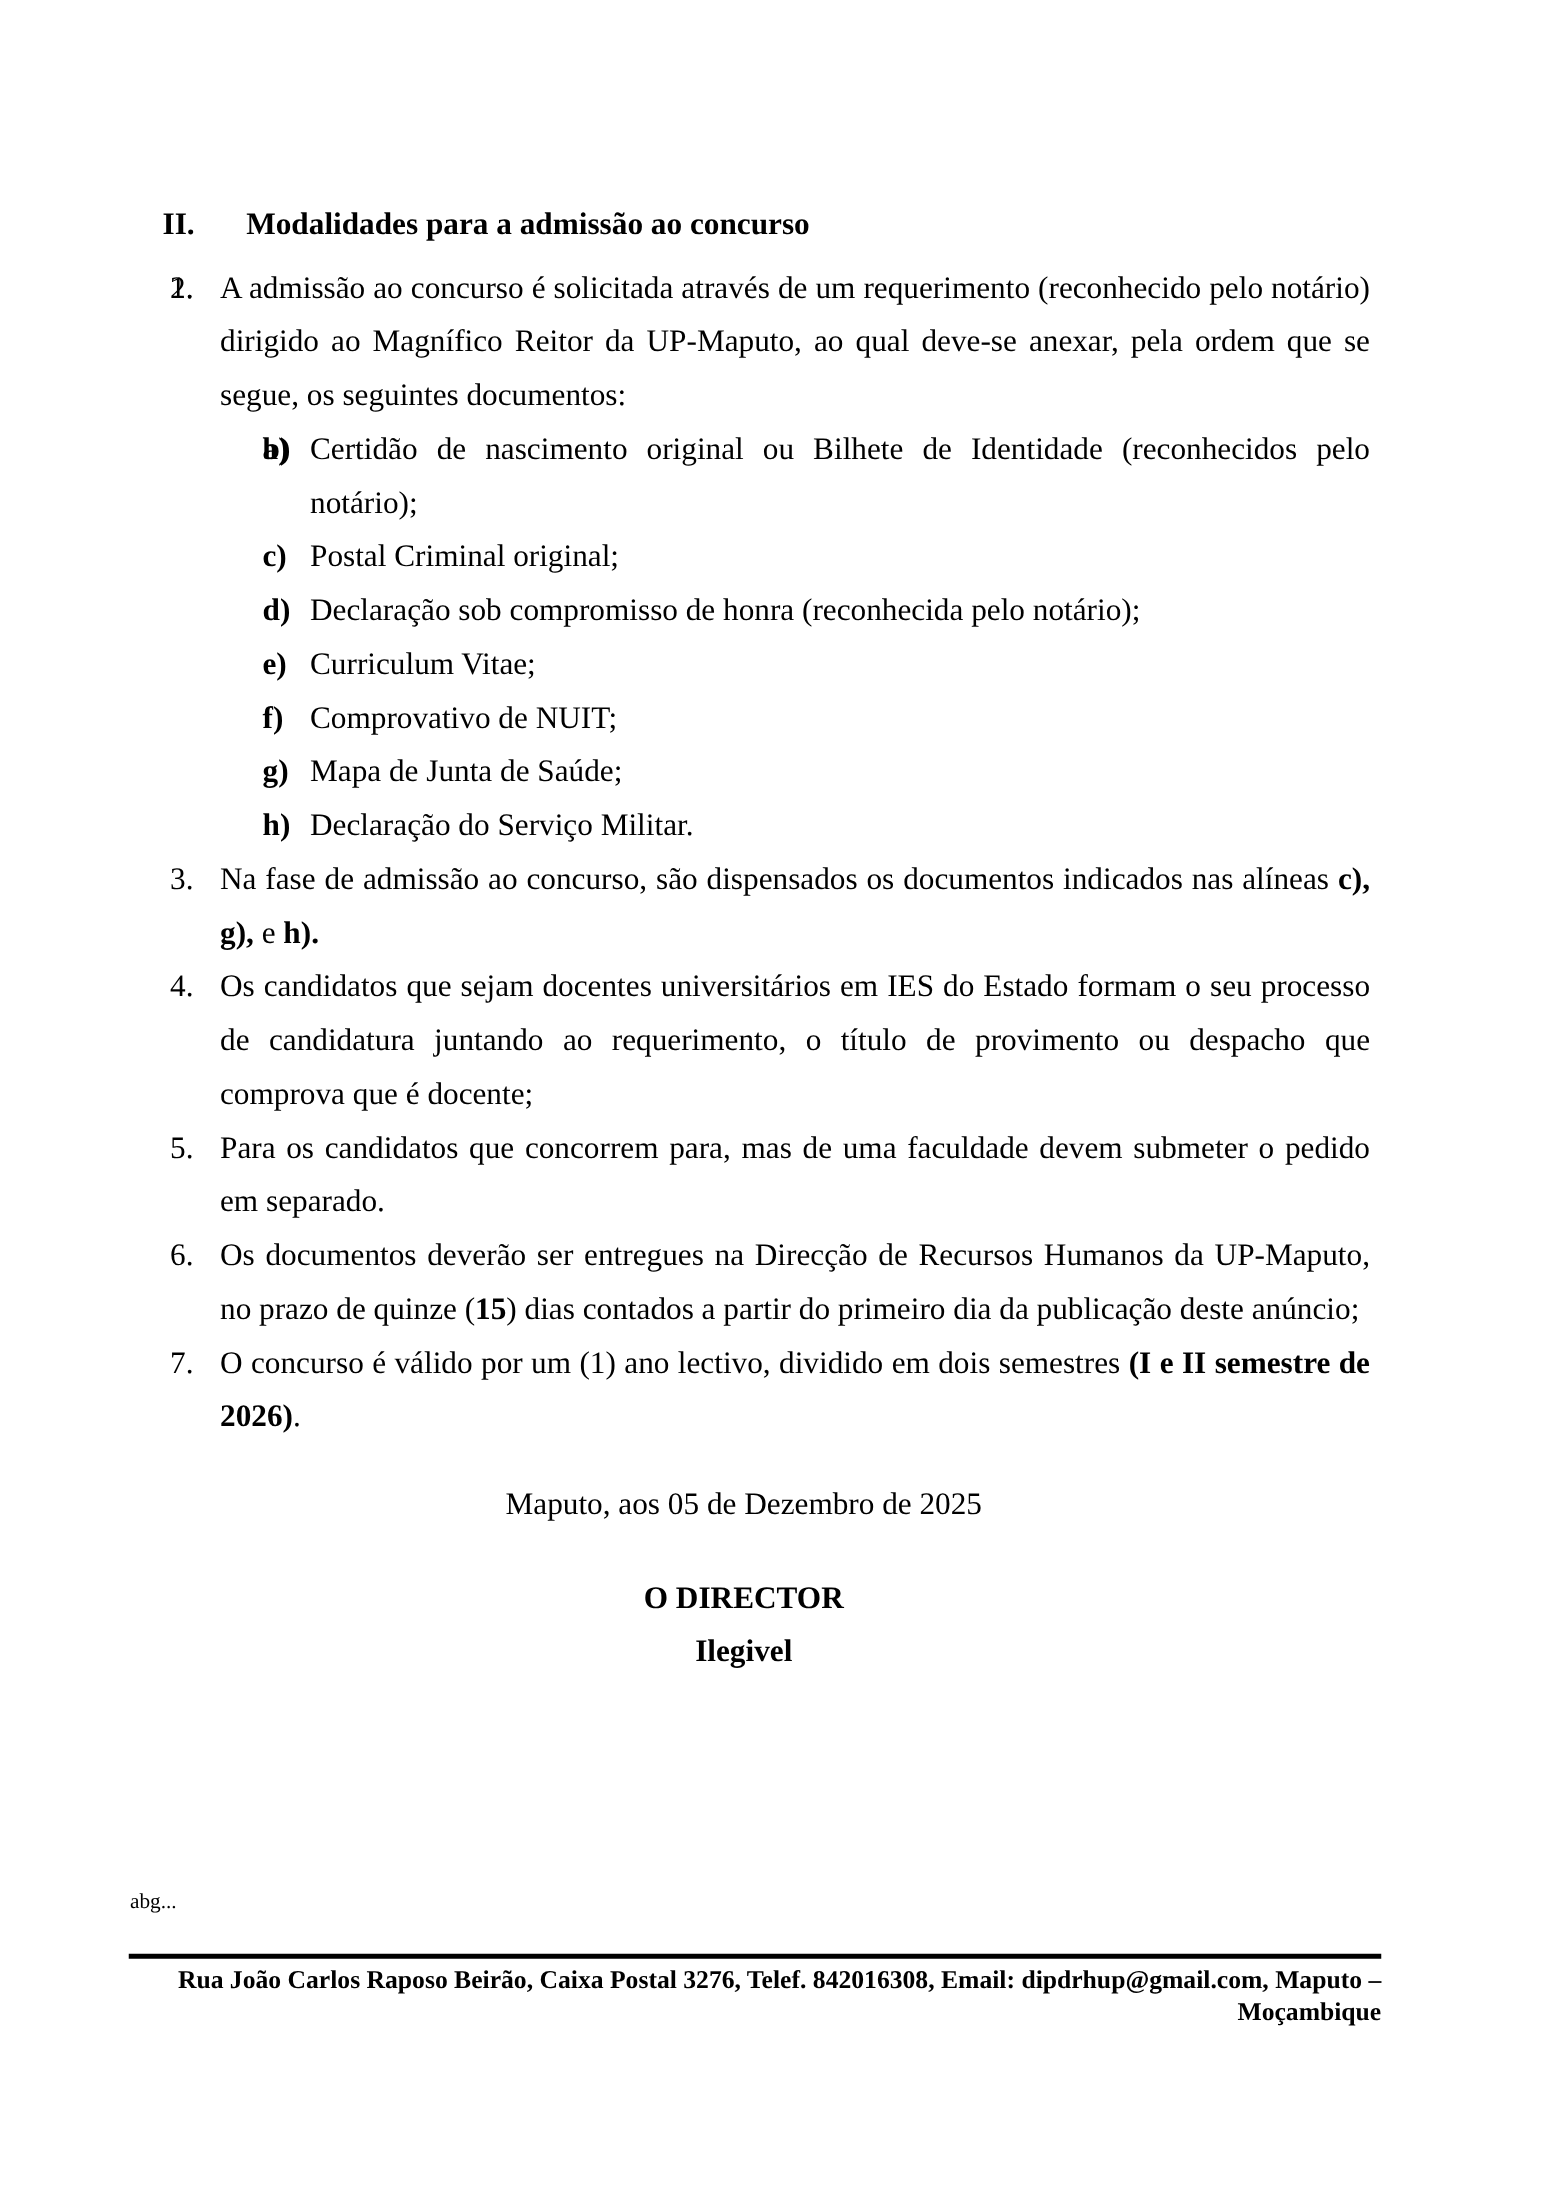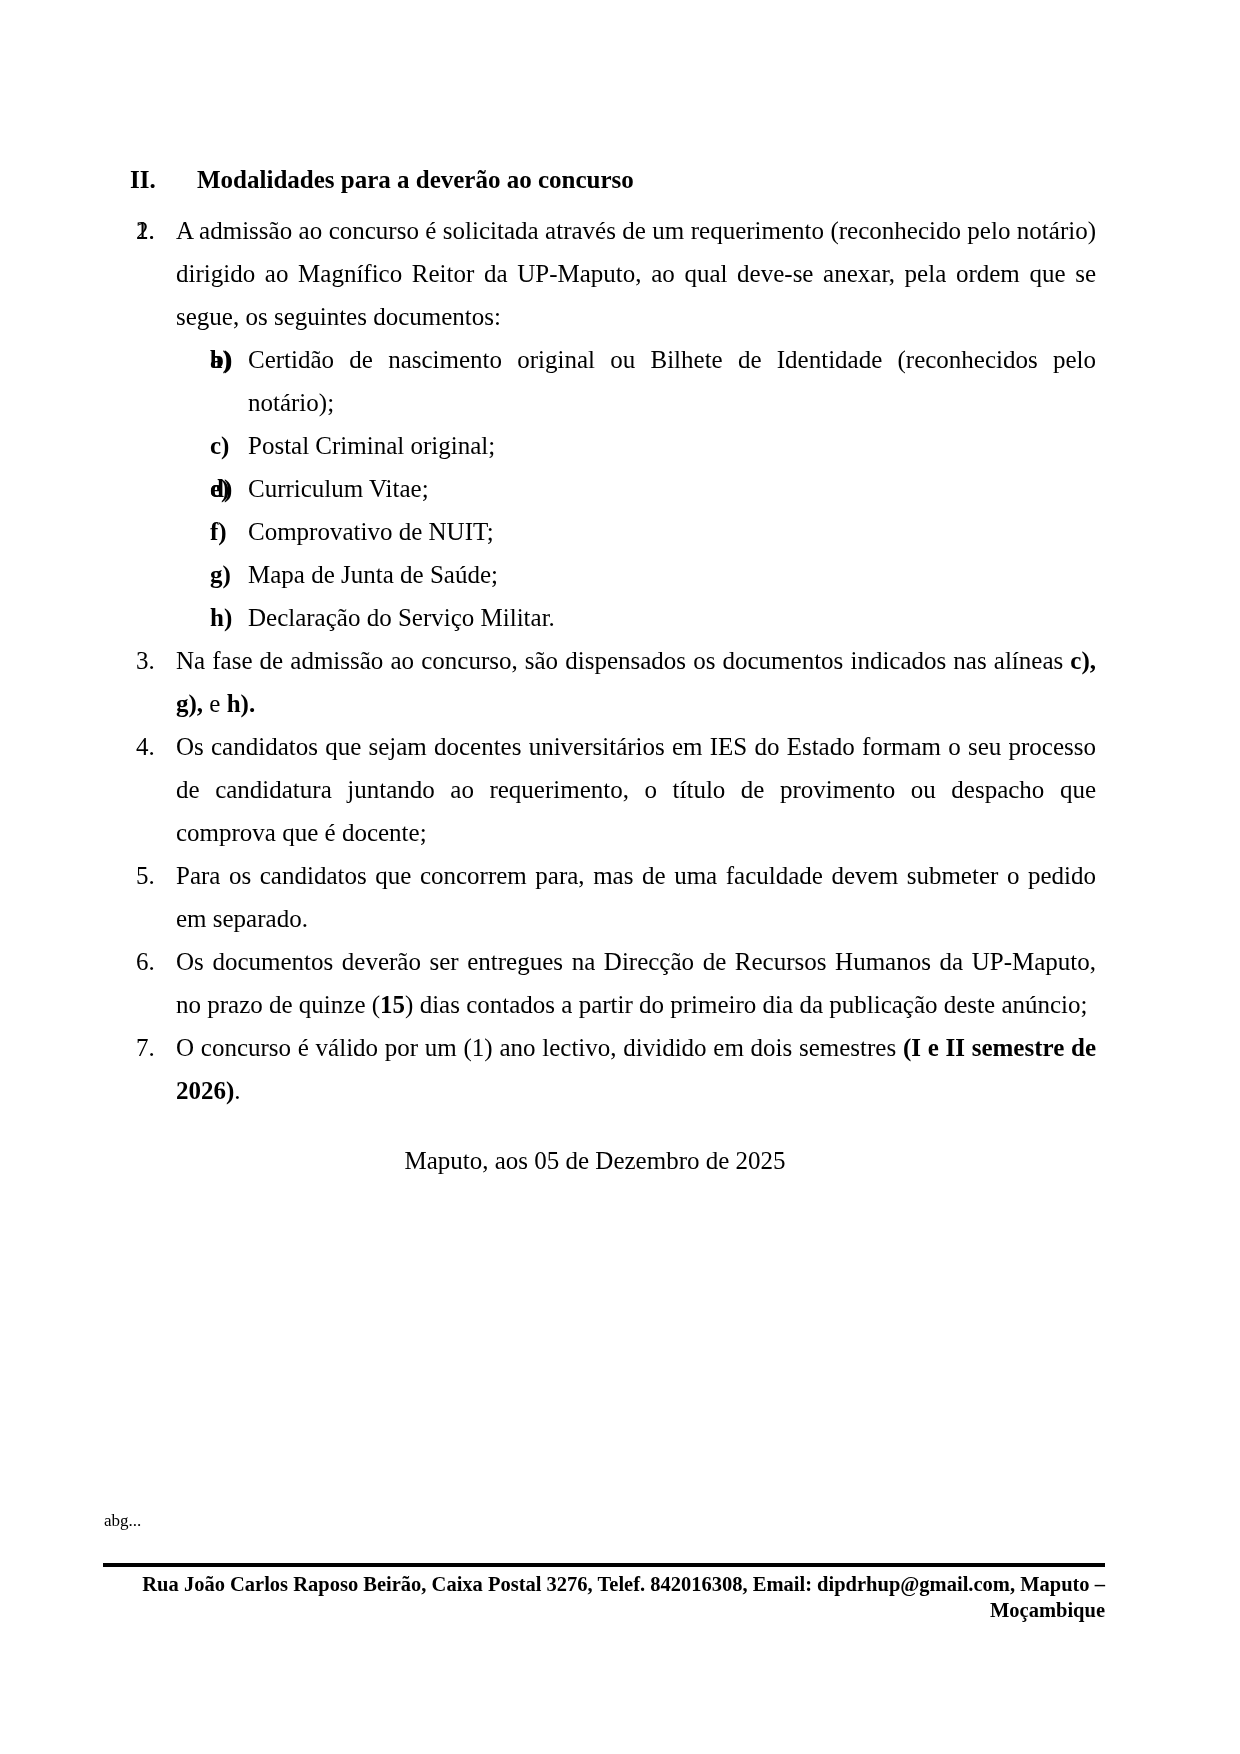--- a/index.html
+++ b/index.html
@@ -92,21 +92,21 @@
   }
   .seg-b { font-weight: bold; }
 </style>
 </head>
 <body>
 
 <div class="page">
   <div class="content">
 
     <div class="heading">
-      <span class="h-num">II.</span><span>Modalidades para a deverão ao concurso</span>
+      <span class="h-num">II.</span><span>Modalidades para a admissão ao concurso</span>
     </div>
 
     <div class="num-item">
       <span class="num">1.</span>
     </div>
 
     <div class="num-item">
       <span class="num">2.</span>
       <span><span>A admissão ao concurso é solicitada através de um requerimento (reconhecido pelo notário) dirigido ao Magnífico Reitor da UP-Maputo, ao qual deve-se anexar, pela ordem que se segue, os seguintes documentos:</span></span>
     </div>
@@ -120,20 +120,21 @@
       <span><span>Certidão de nascimento original ou Bilhete de Identidade (reconhecidos pelo notário);</span></span>
     </div>
 
     <div class="sub-item">
       <span class="lbl">c)</span>
       <span><span>Postal Criminal original;</span></span>
     </div>
 
     <div class="sub-item">
       <span class="lbl">d)</span>
+      <span><span>Declaração sob compromisso de honra (reconhecida pelo notário);</span></span>
     </div>
 
     <div class="sub-item">
       <span class="lbl">e)</span>
       <span><span>Curriculum Vitae;</span></span>
     </div>
 
     <div class="sub-item">
       <span class="lbl">f)</span>
       <span><span>Comprovativo de NUIT;</span></span>
@@ -169,19 +170,23 @@
       <span><span>Os documentos deverão ser entregues na Direcção de Recursos Humanos da UP-Maputo, no prazo de quinze (</span><span class="seg-b">15</span><span>) dias contados a partir do primeiro dia da publicação deste anúncio;</span></span>
     </div>
 
     <div class="num-item">
       <span class="num">7.</span>
       <span><span>O concurso é válido por um (1) ano lectivo, dividido em dois semestres </span><span class="seg-b">(I e II semestre de 2026)</span><span>.</span></span>
     </div>
 
     <div class="center-block date-line">Maputo, aos 05 de Dezembro de 2025</div>
 
+    <div class="center-block signature">
+      <div>O DIRECTOR</div>
+      <div>Ilegivel</div>
+    </div>
 
   </div>
 
   <div class="footer-note">abg...</div>
   <div class="footer-rule"></div>
   <div class="footer-address">Rua João Carlos Raposo Beirão, Caixa Postal 3276, Telef. 842016308, Email: dipdrhup@gmail.com, Maputo – Moçambique</div>
 </div>
 
 </body></html>

